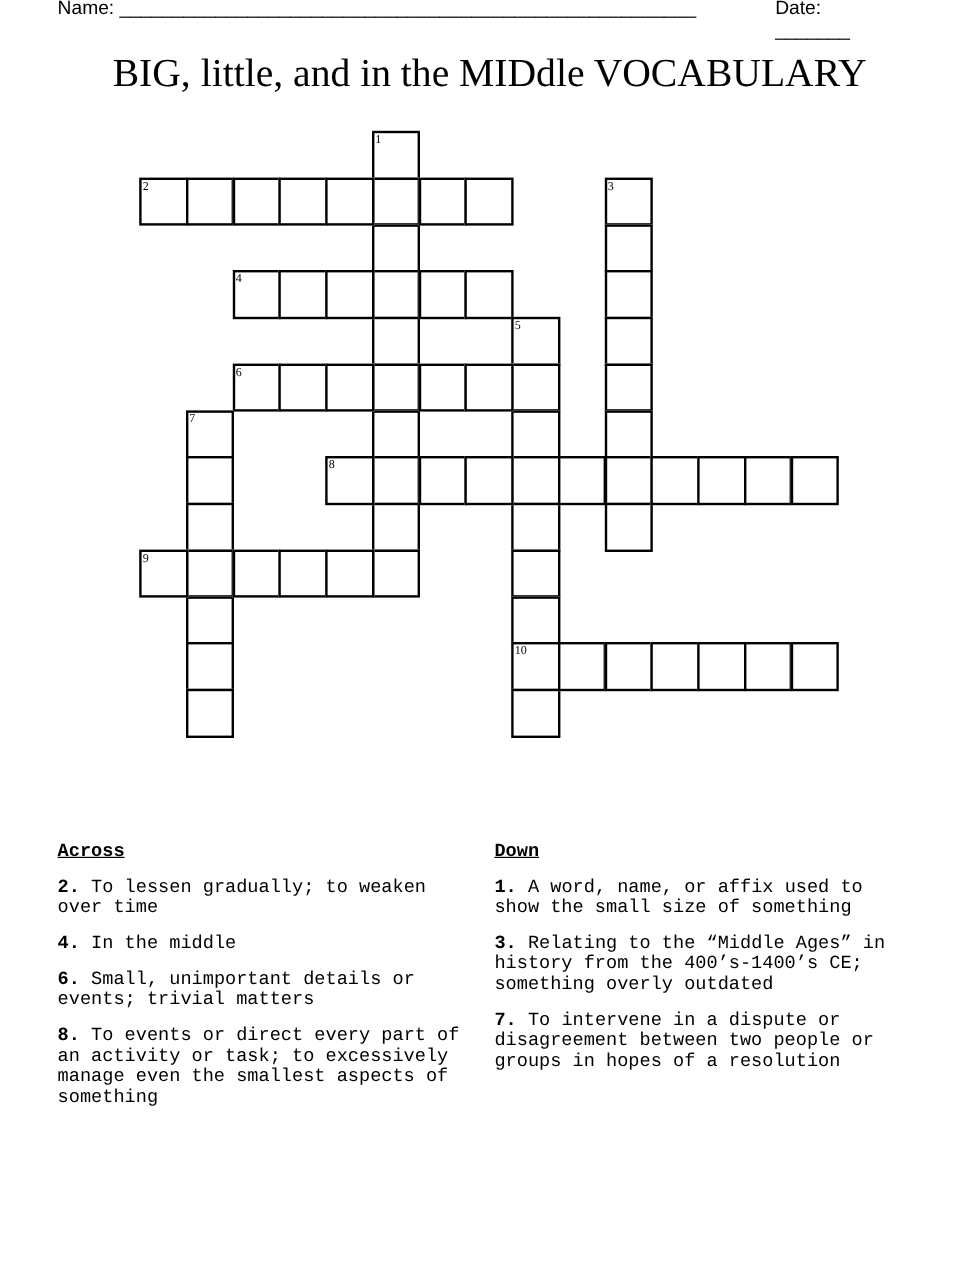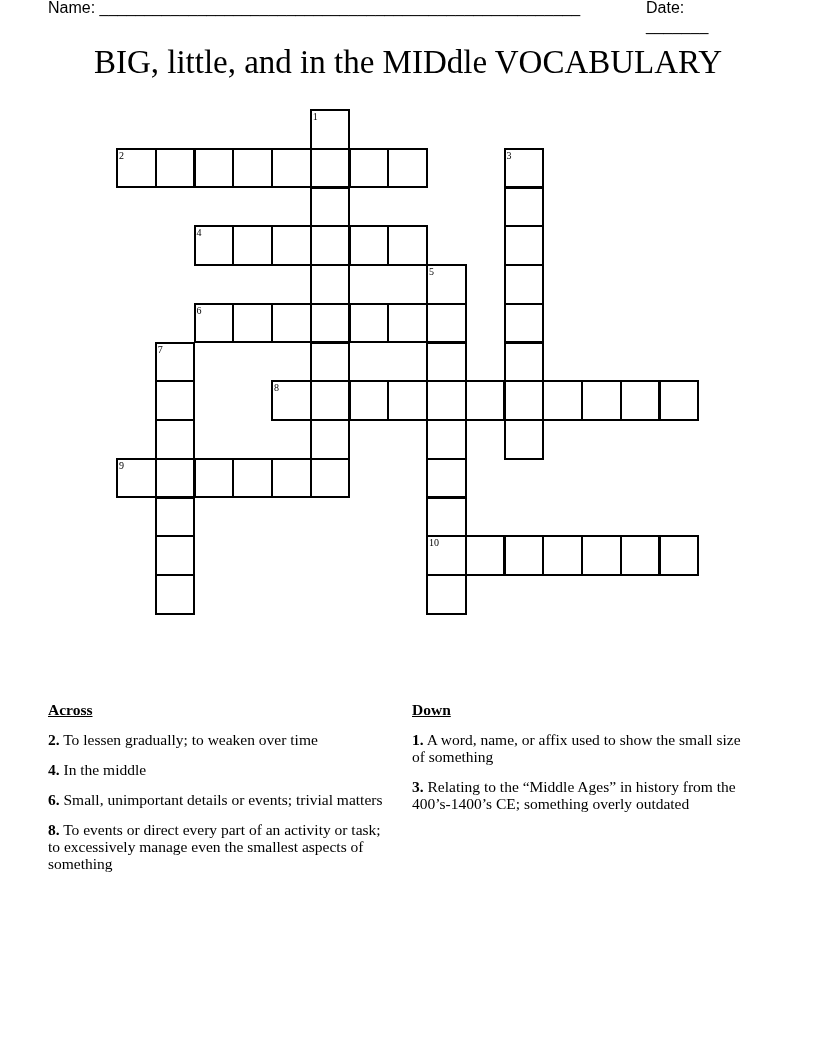--- a/index.html
+++ b/index.html
@@ -4,21 +4,21 @@
 <style>
   html, body { margin:0; padding:0; background:#fff; }
   body { width:816px; height:1056px; position:relative; overflow:hidden; color:#000; }
   .header { position:absolute; top:0; left:48px; width:700px; height:20px; font-family:"Liberation Sans", sans-serif; font-size:16px; }
   .name-label { position:absolute; left:0; top:-1px; }
   .date-label { position:absolute; left:598px; top:-1px; }
   .title { position:absolute; top:44px; left:0; width:816px; text-align:center; font-family:"Liberation Serif", serif; font-size:33px; }
   .grid { position:absolute; left:0; top:0; width:816px; height:640px; }
   .cell { position:absolute; box-sizing:border-box; width:40.7px; height:40.7px; border:2px solid #000; background:#fff; }
   .cell .num { position:absolute; left:1px; top:1px; font-family:"Liberation Serif", serif; font-size:10px; line-height:10px; }
-  .clues { position:absolute; top:701px; font-family:Liberation Serif, serif; font-size:15.5px; line-height:17px; }
+  .clues { position:absolute; top:701px; font-family:Liberation Mono, monospace; font-size:15.5px; line-height:17px; }
   .clues.across { left:48px; width:345px; }
   .clues.down { left:412px; width:330px; }
   .clue-head { font-weight:bold; text-decoration:underline; margin-bottom:5px; }
   .clue { margin-bottom:5px;margin-top:13px; }
   .clue b { font-weight:bold; }
 </style>
 </head>
 <body>
 
 <div class="header">
@@ -125,13 +125,14 @@
   <div class="clue"><b>2.</b> <span>To lessen gradually; to weaken over time</span></div>
   <div class="clue"><b>4.</b> <span>In the middle</span></div>
   <div class="clue"><b>6.</b> <span>Small, unimportant details or events; trivial matters</span></div>
   <div class="clue"><b>8.</b> <span>To events or direct every part of an activity or task; to excessively manage even the smallest aspects of something</span></div>
 </div>
 
 <div class="clues down">
   <div class="clue-head">Down</div>
   <div class="clue"><b>1.</b> <span>A word, name, or affix used to show the small size of something</span></div>
   <div class="clue"><b>3.</b> <span>Relating to the “Middle Ages” in history from the 400’s-1400’s CE; something overly outdated</span></div>
+  <div class="clue"><b>7.</b> <span>To intervene in a dispute or disagreement between two people or groups in hopes of a resolution</span></div>
 </div>
 
 </body></html>

